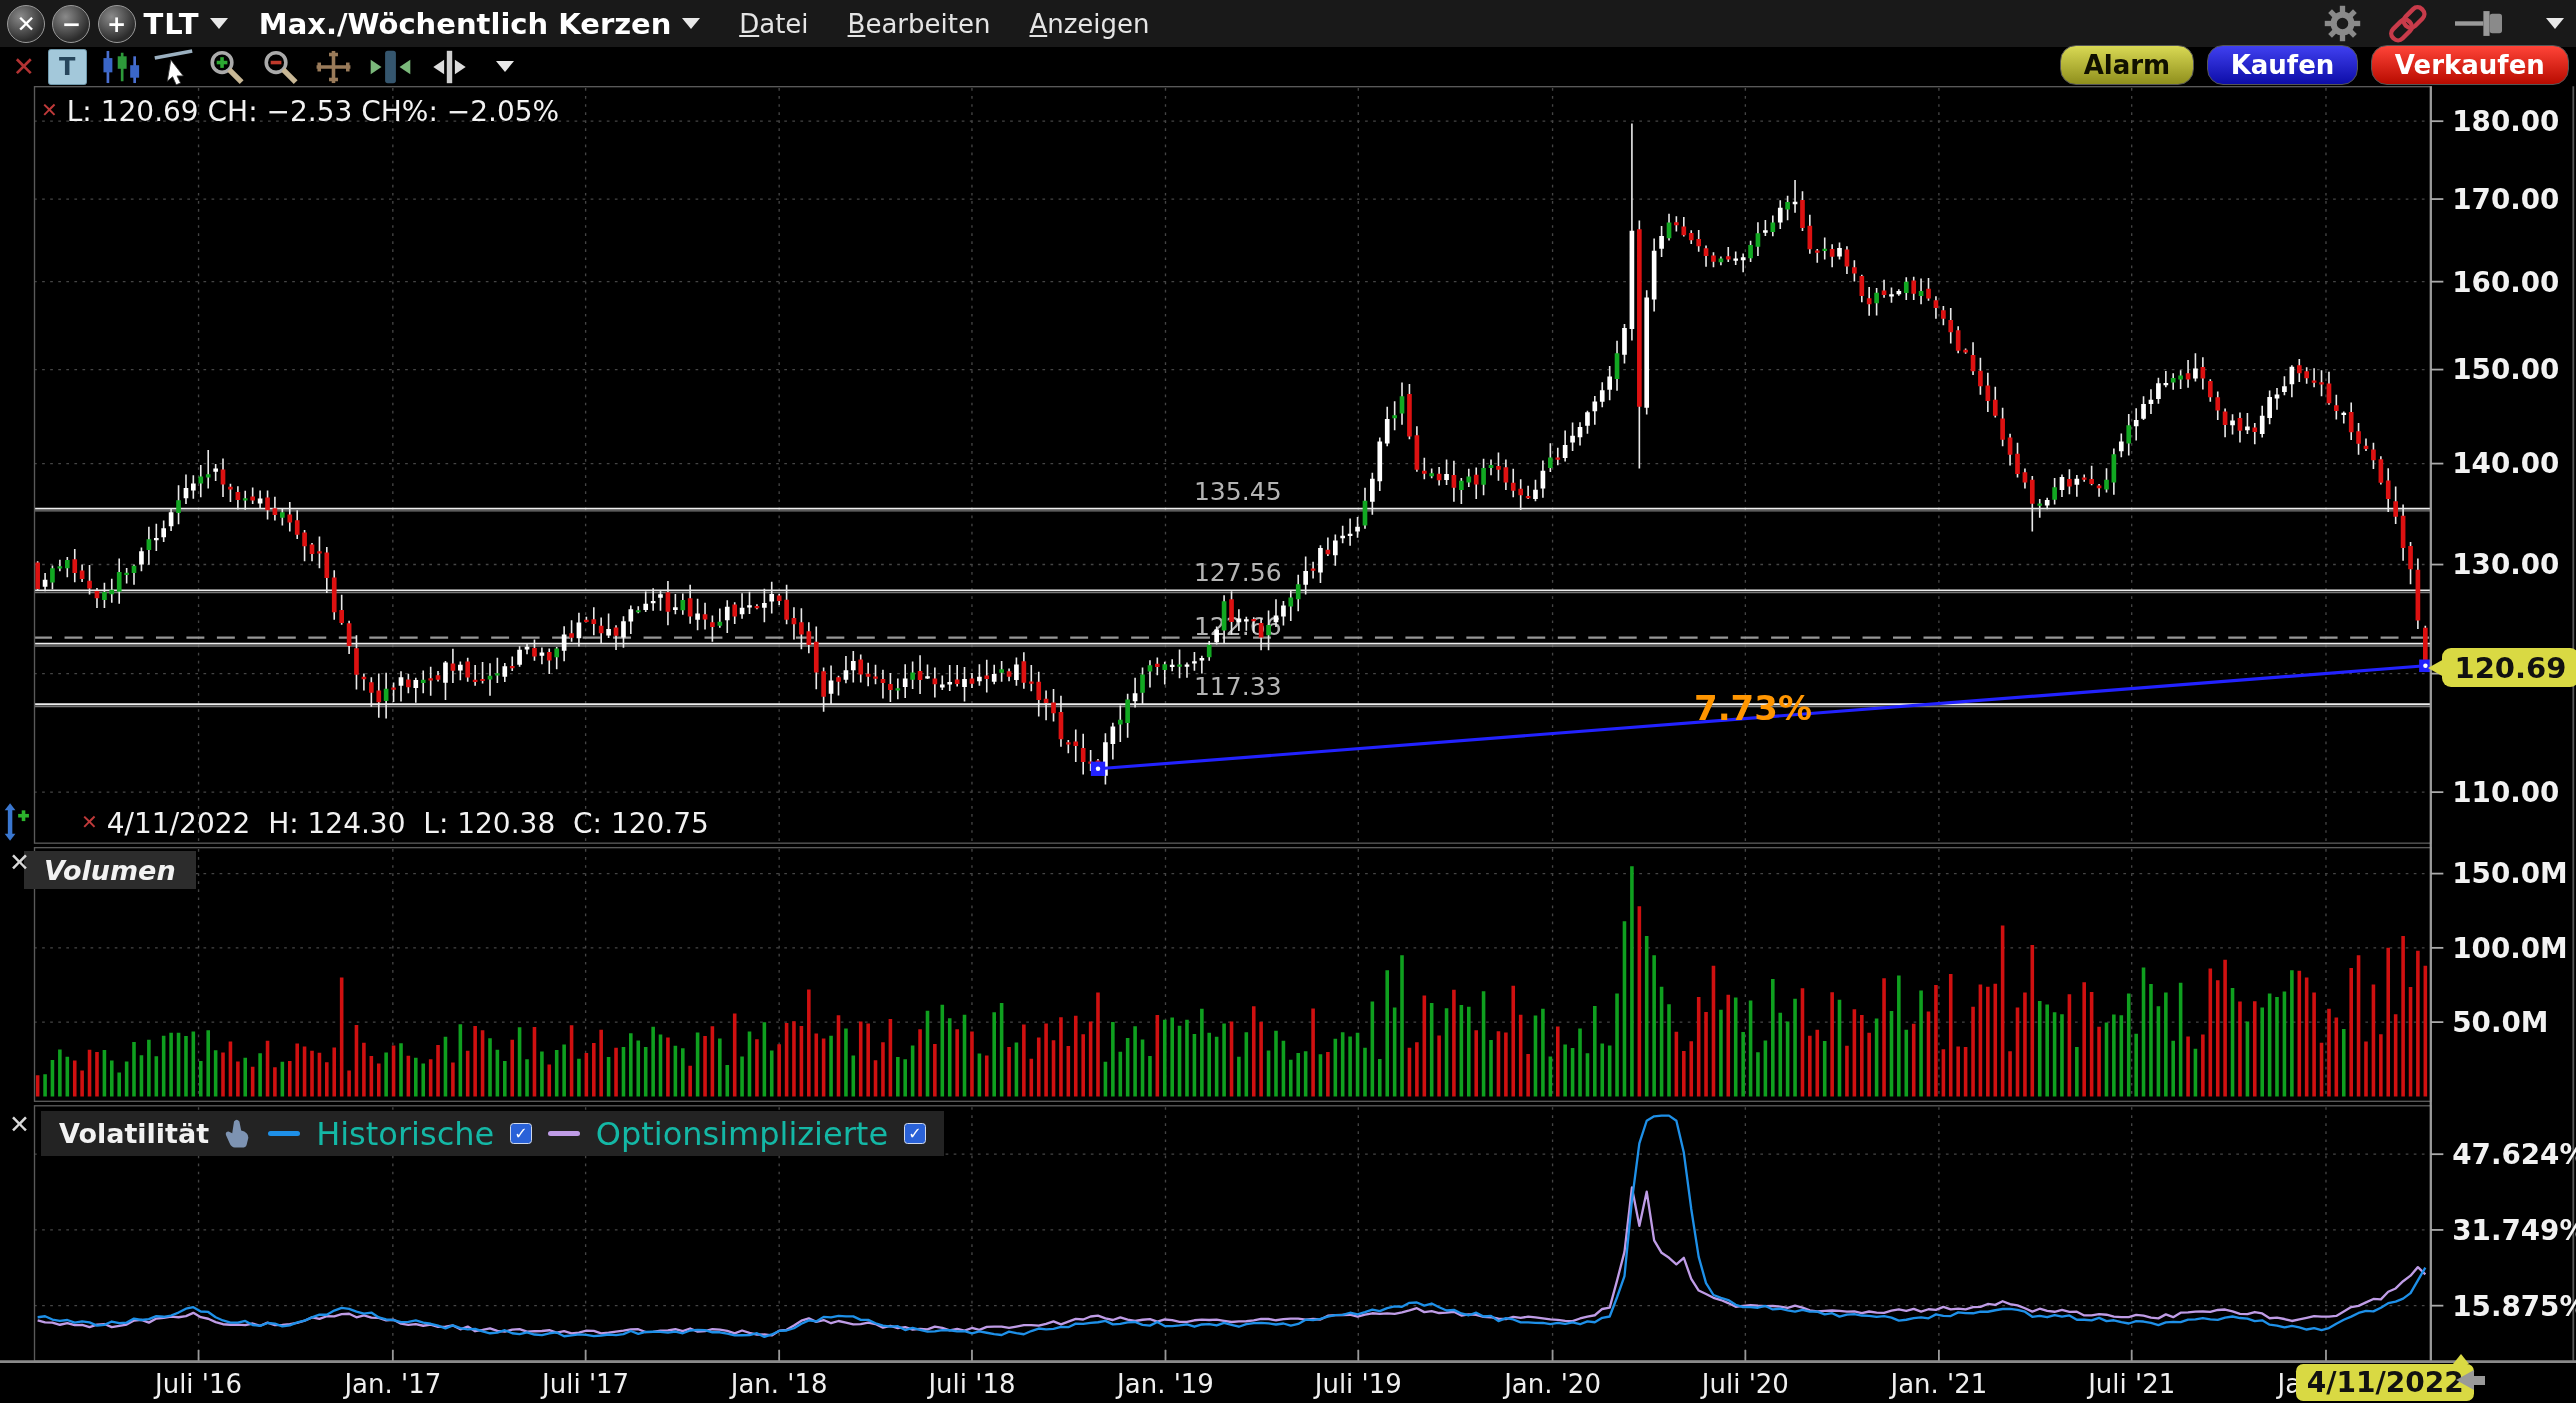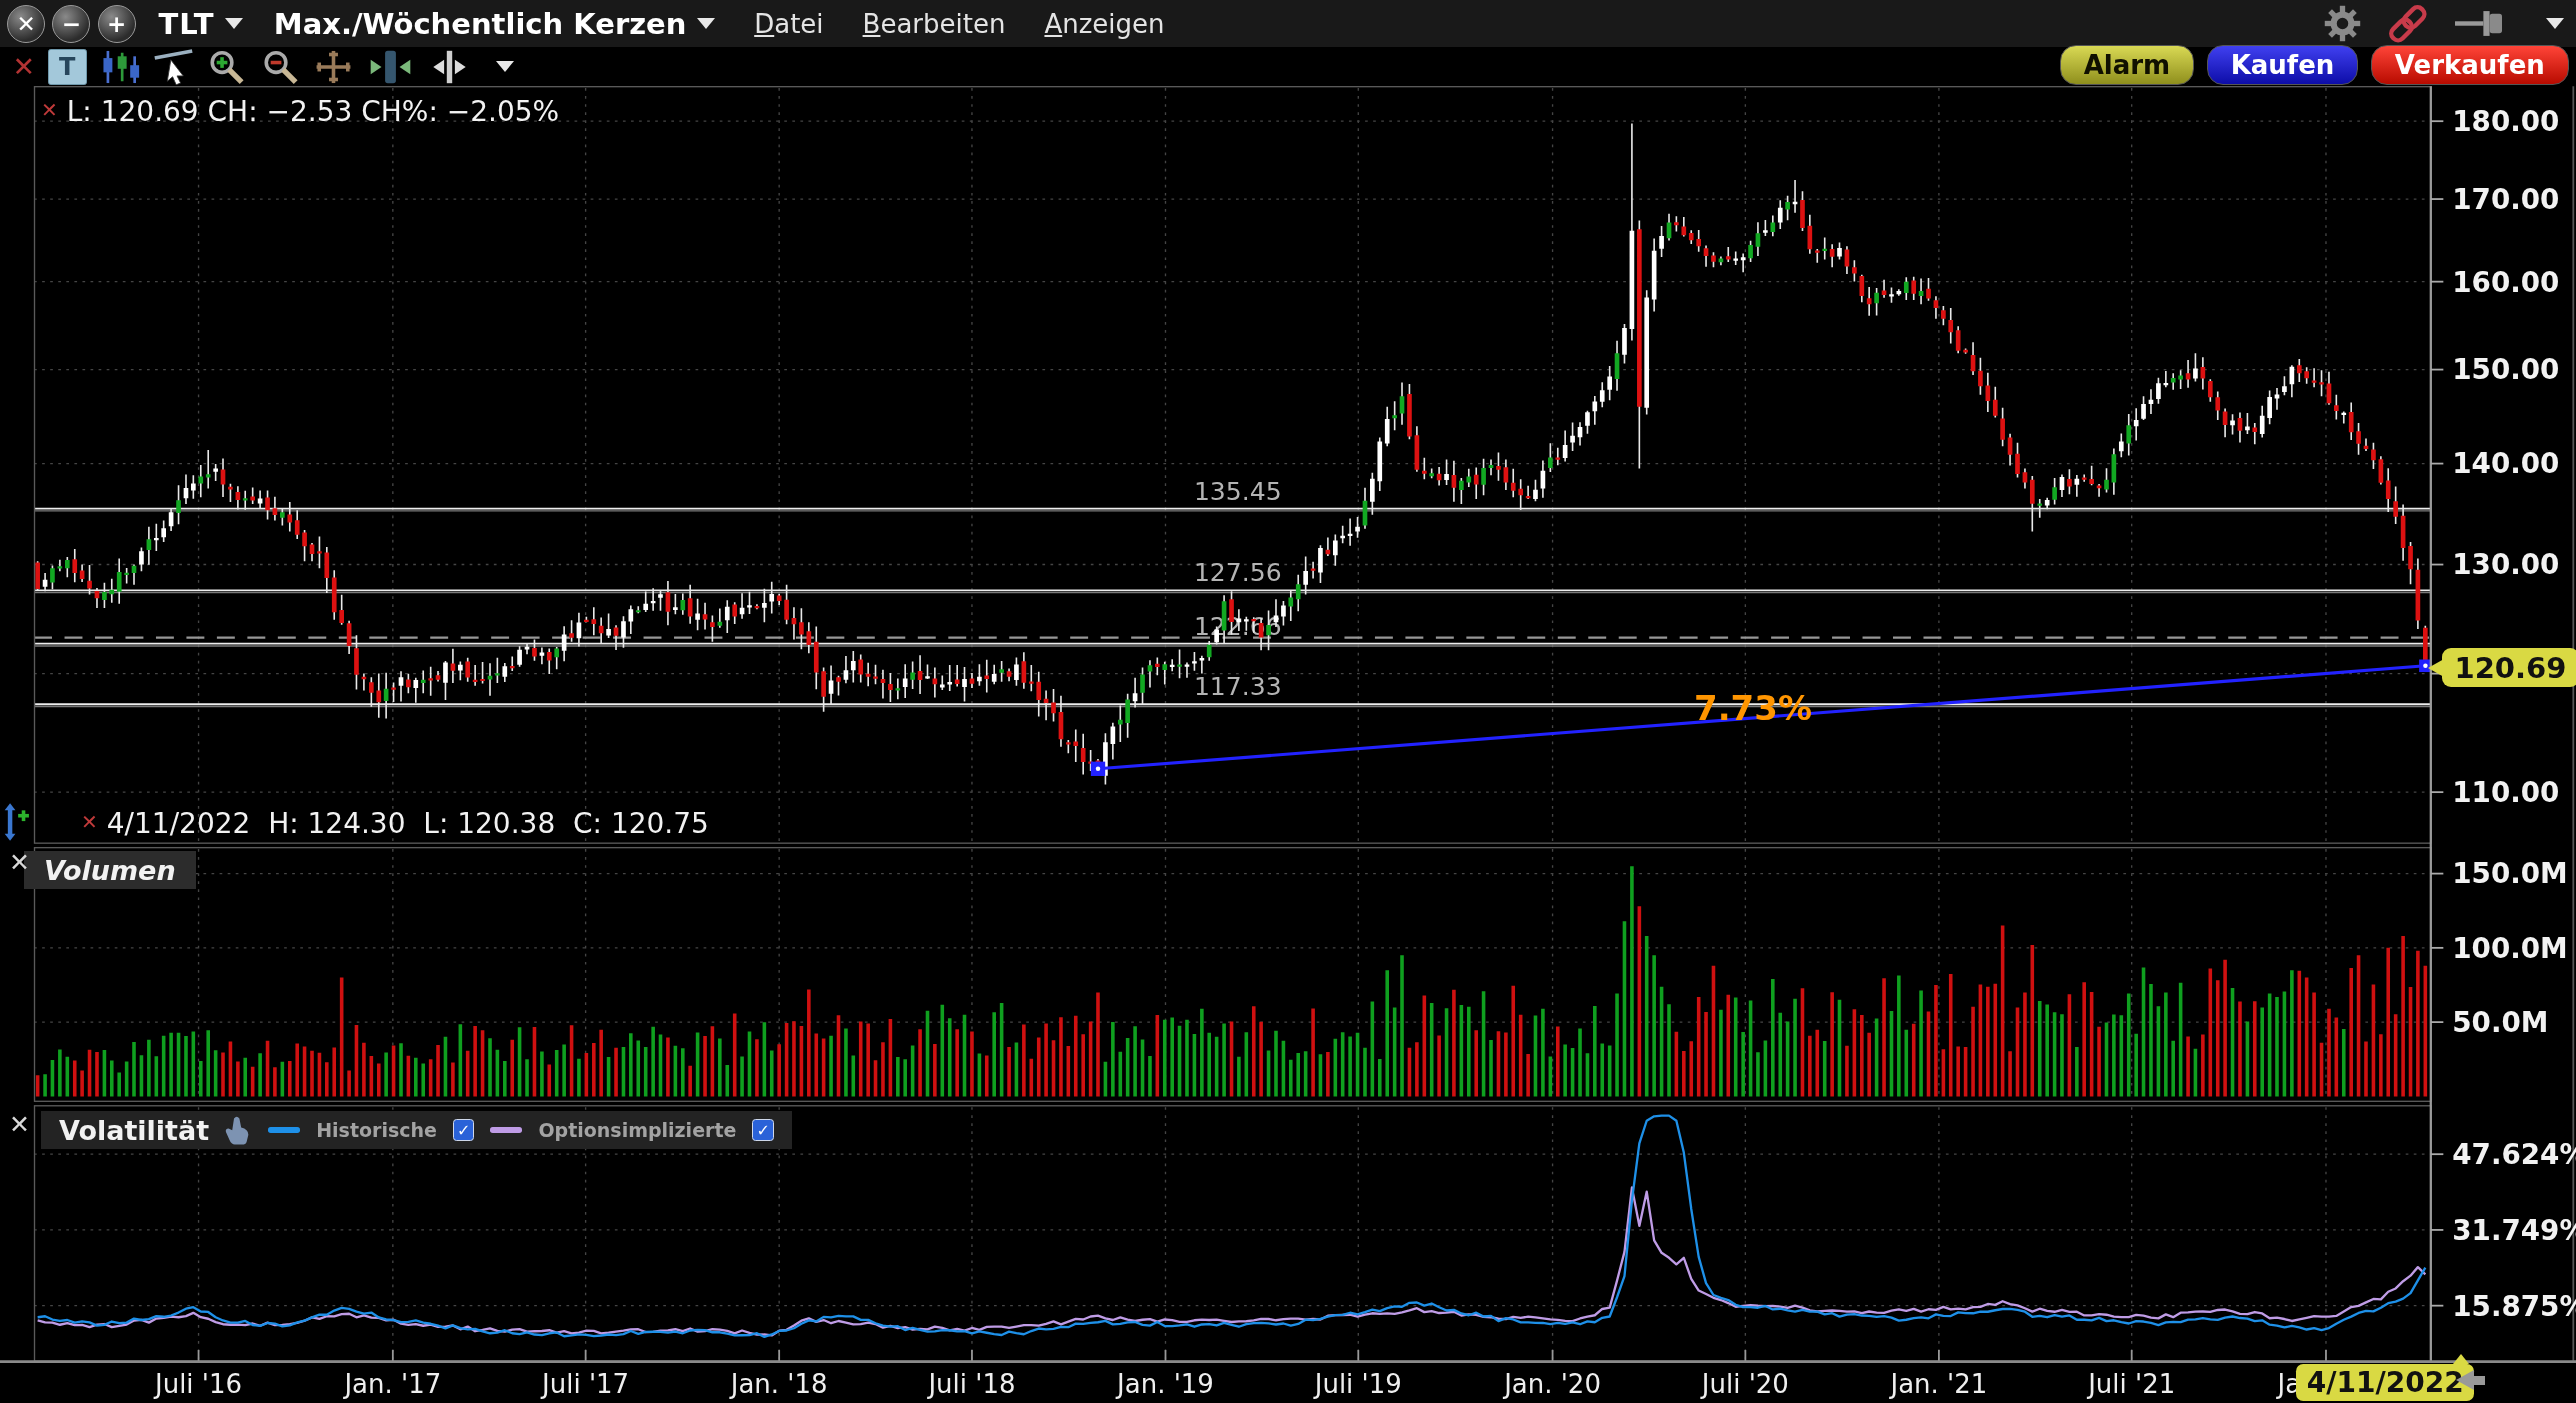--- a/index.html
+++ b/index.html
@@ -7,21 +7,21 @@
   body { font-family:"DejaVu Sans", sans-serif; }
   .app { position:relative; width:2576px; height:1404px; background:#000; overflow:hidden; }
 
   
   .menubar { position:absolute; left:0; top:0; width:2576px; height:47px; background:#191919;
              display:flex; align-items:center; z-index:5; }
   .winbtn { width:38px; height:38px; border-radius:50%; margin-left:7.2px;
             background:radial-gradient(circle at 35% 30%, #8a8a8a, #2c2c2c 70%);
             border:1.8px solid #9a9a9a; color:#fff; font-size:23px; font-weight:bold;
             display:flex; align-items:center; justify-content:center; cursor:default; }
-  .sym { color:#fff; font-size:29px; font-weight:bold; margin-left:23px; letter-spacing:0.9px; }
+  .sym { color:#fff; font-size:29px; font-weight:bold; margin-left:8px; letter-spacing:0.9px; }
   .tf  { color:#fff; font-size:29px; font-weight:bold; margin-left:30.5px; }
   .caret { width:0; height:0; border-left:9px solid transparent; border-right:9px solid transparent;
            border-top:11.7px solid #e8e8e8; display:inline-block; margin-left:10.8px; }
   .menu-item { color:#e4e4e4; font-size:26px; margin-left:39px; display:inline-block; }
   .menu-item::first-letter { text-decoration:underline; }
   .menubar-right { position:absolute; right:12.5px; top:0; height:47px; display:flex; align-items:center; gap:23px; }
 
   
   .toolbar { position:absolute; left:0; top:47px; width:2576px; height:39px; background:#000;
              display:flex; align-items:center; z-index:5; }
@@ -48,21 +48,21 @@
                   border-top:9px solid transparent; border-bottom:9px solid transparent;
                   border-right:16px solid #d9d943; }
   .date-bubble { background:#d9d943; color:#111; font-size:28px; font-weight:bold;
                  border-radius:7.2px; padding:1.8px 10.8px; position:absolute; }
   .date-bubble::after { content:""; position:absolute; right:5.4px; top:-10px;
                  border-left:8px solid transparent; border-right:8px solid transparent;
                  border-bottom:10.8px solid #d9d943; }
   .panel-header { position:absolute; background:#2c2c2c; color:#f2f2f2; font-size:27px;
                   font-weight:bold; padding:3.6px 20px; z-index:3; }
   .vol-header { display:flex; align-items:center; gap:16px; background:#232323; padding:3.6px 18px;text-align:center; }
-  .legend-name { color:#a3a3a3; font-size:19px; font-weight:bold; }
+  .legend-name { color:#14b8a6; font-size:32px; font-weight:normal; }
   .legend-swatch { width:32px; height:5.4px; border-radius:2.7px; display:inline-block; }
   .checkbox { width:21.5px; height:21.5px; background:#2a62d8; border:1.8px solid #cfd8ea; border-radius:3.6px;
               color:#fff; font-size:16px; display:inline-flex; align-items:center; justify-content:center; }
   .close-x { position:absolute; color:#d8d8d8; font-size:25px; font-weight:bold; z-index:4; }
   .cursor-arrow { position:absolute; width:0; height:0; border-top:10px solid transparent;
                   border-bottom:10px solid transparent; border-right:18px solid #999; z-index:4; }
   .cursor-arrow::after { content:""; position:absolute; left:16px; top:-4.5px; width:12.5px; height:9px; background:#999; }
 </style>
 </head>
 <body>

